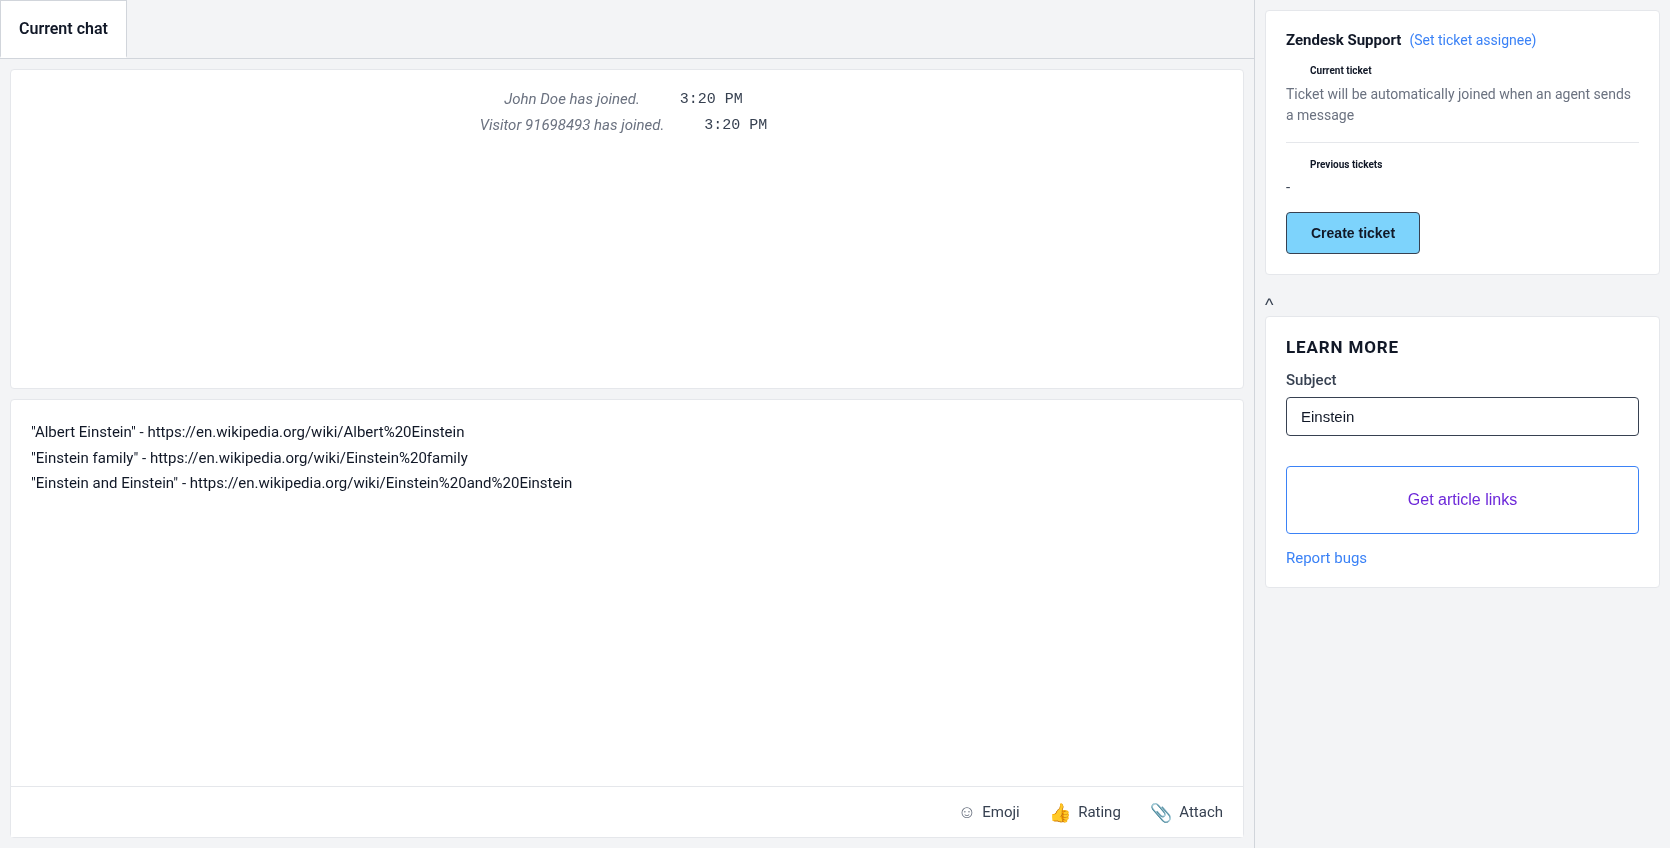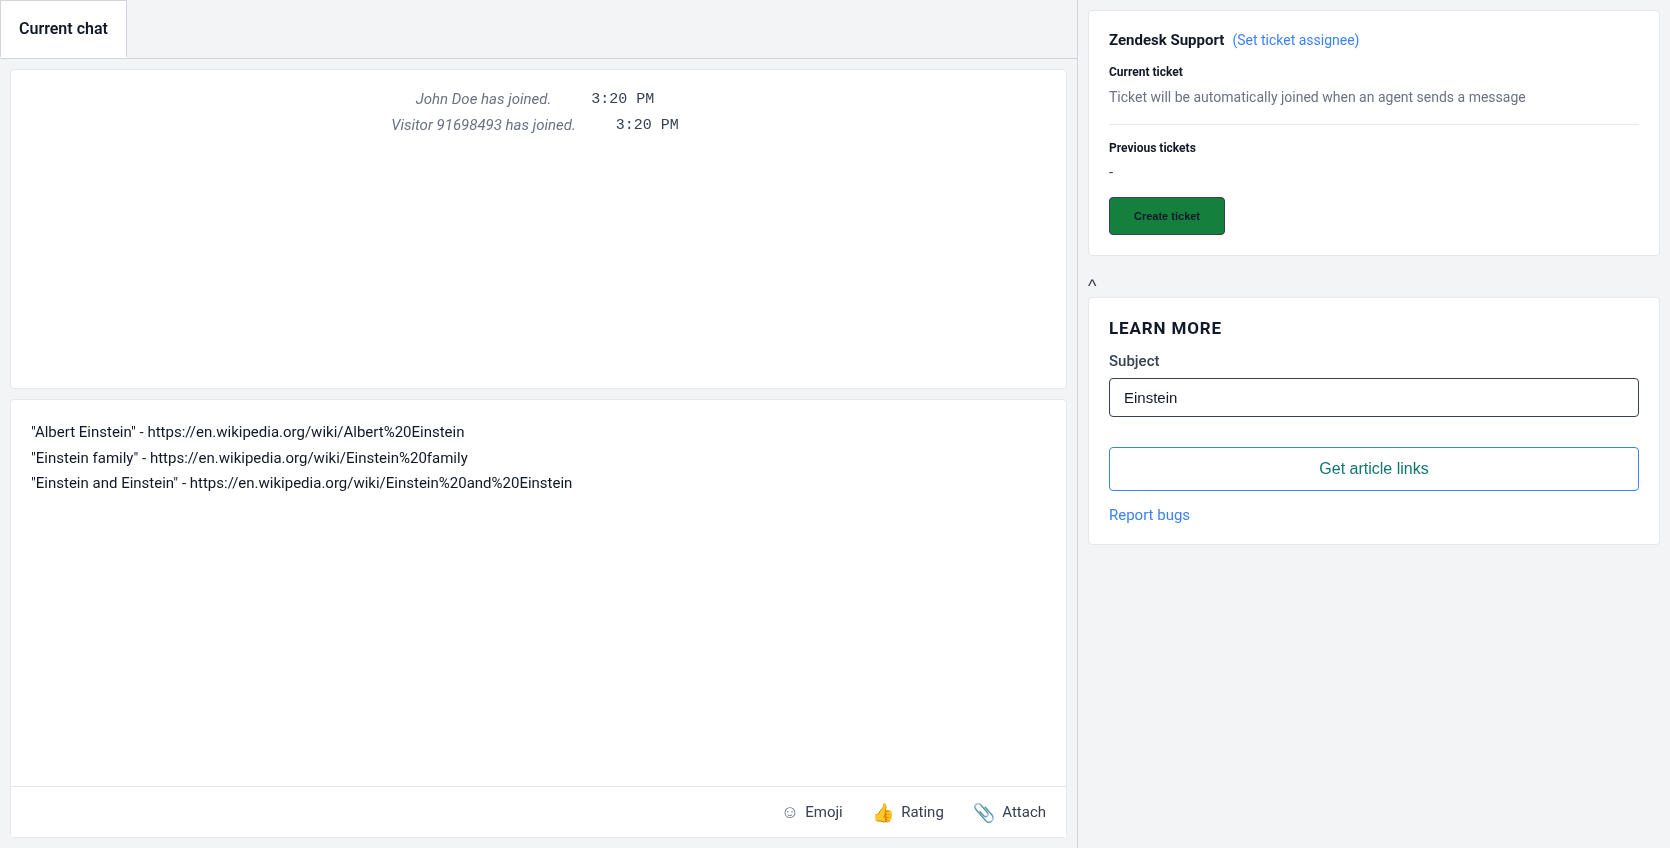--- a/index.html
+++ b/index.html
@@ -115,21 +115,21 @@
       font-size: 15px;
       cursor: pointer;
     }
     .footer-action .icon {
       font-size: 18px;
       color: #6b7280;
     }
 
     
     .right-panel {
-      width: 593px;
+      width: 416px;
       background: #f3f4f6;
       border-left: 1px solid #d1d5db;
       display: flex;
       flex-direction: column;
       overflow-y: auto;
     }
 
     
     .zendesk-section {
       background: #ffffff;
@@ -150,46 +150,47 @@
     .zendesk-title strong {
       font-weight: 700;
       color: #111827;
     }
     .zendesk-title a {
       color: #3b82f6;
       font-size: 14px;
       text-decoration: none;
     }
     .section-label {
-      font-size: 12px;
+      font-size: 10px;
       font-weight: 700;
       color: #111827;
       margin-bottom: 8px;
+      margin-left: 24px;
     }
     .section-note {
       font-size: 14px;
       color: #6b7280;
       margin-bottom: 16px;
       line-height: 1.5;
     }
     .divider {
       border: none;
       border-top: 1px solid #e5e7eb;
       margin: 16px 0;
     }
     .previous-tickets-value {
       font-size: 15px;
       color: #374151;
       margin-bottom: 16px;
     }
     .create-ticket-btn {
       border: 1.5px solid #374151;
-      background: #15803d;
+      background: #7dd3fc;
       padding: 12px 24px;
-      font-size: 11px;
+      font-size: 14px;
       font-weight: 600;
       color: #111827;
       cursor: pointer;
       border-radius: 4px;
     }
 
     
     .learn-more-section {
       background: #ffffff;
       border: 1px solid #e5e7eb;
@@ -215,24 +216,24 @@
       padding: 10px 14px;
       font-size: 15px;
       border: 1.5px solid #374151;
       border-radius: 4px;
       margin-bottom: 30px;
       outline: none;
       color: #111827;
     }
     .get-article-btn {
       width: 100%;
-      padding: 12px;
+      padding: 24px;
       font-size: 16px;
       font-weight: 500;
-      color: #0f766e;
+      color: #6d28d9;
       background: #ffffff;
       border: 1.5px solid #3b82f6;
       border-radius: 4px;
       cursor: pointer;
       margin-bottom: 14px;
       text-align: center;
     }
     .report-bugs-link {
       color: #3b82f6;
       font-size: 15px;

